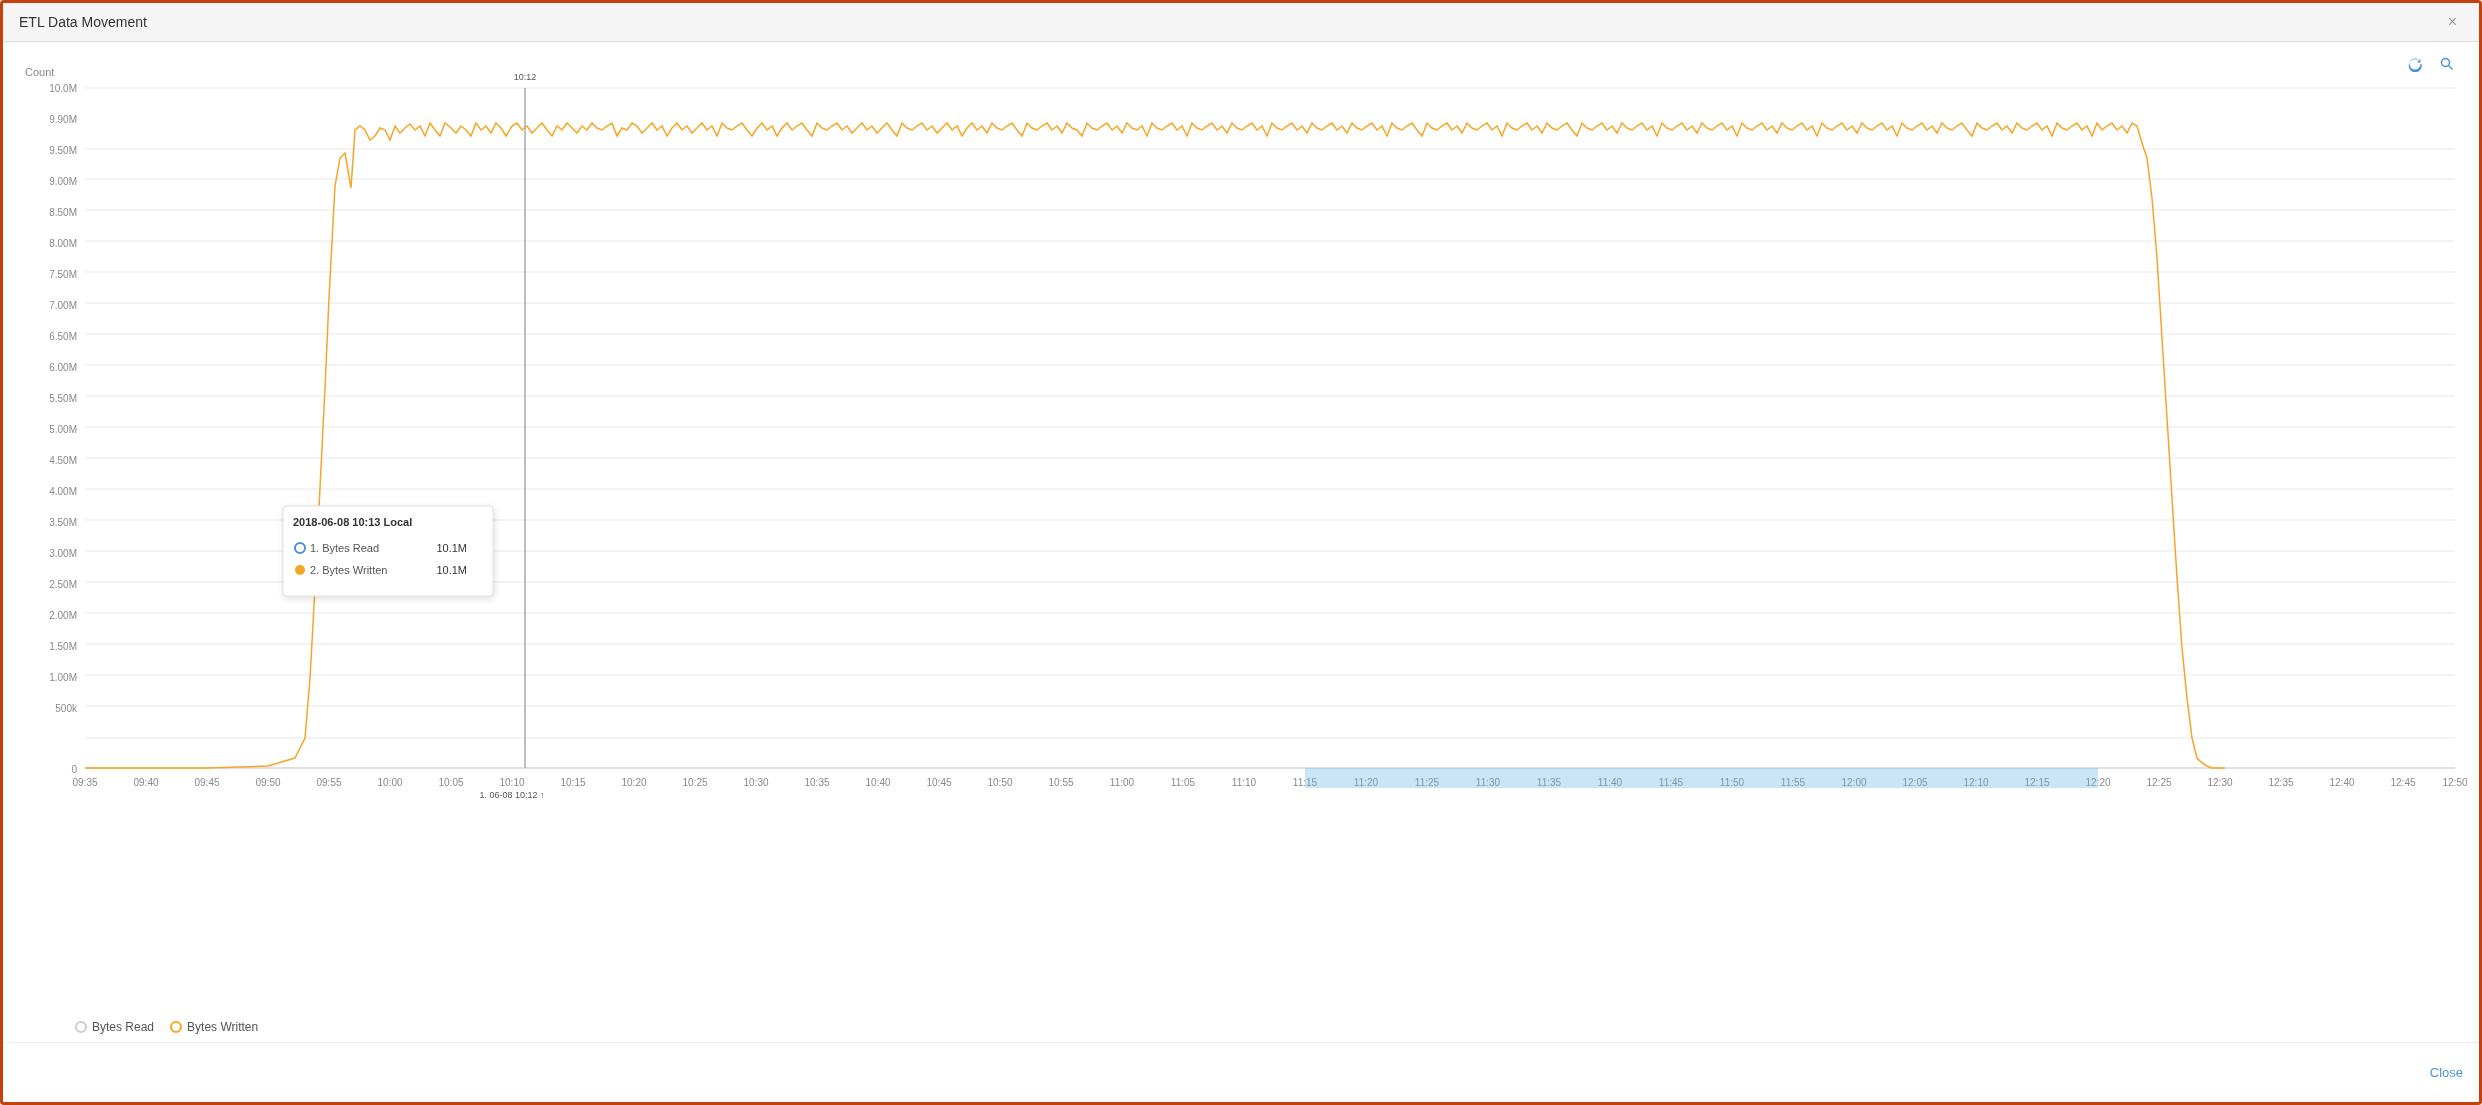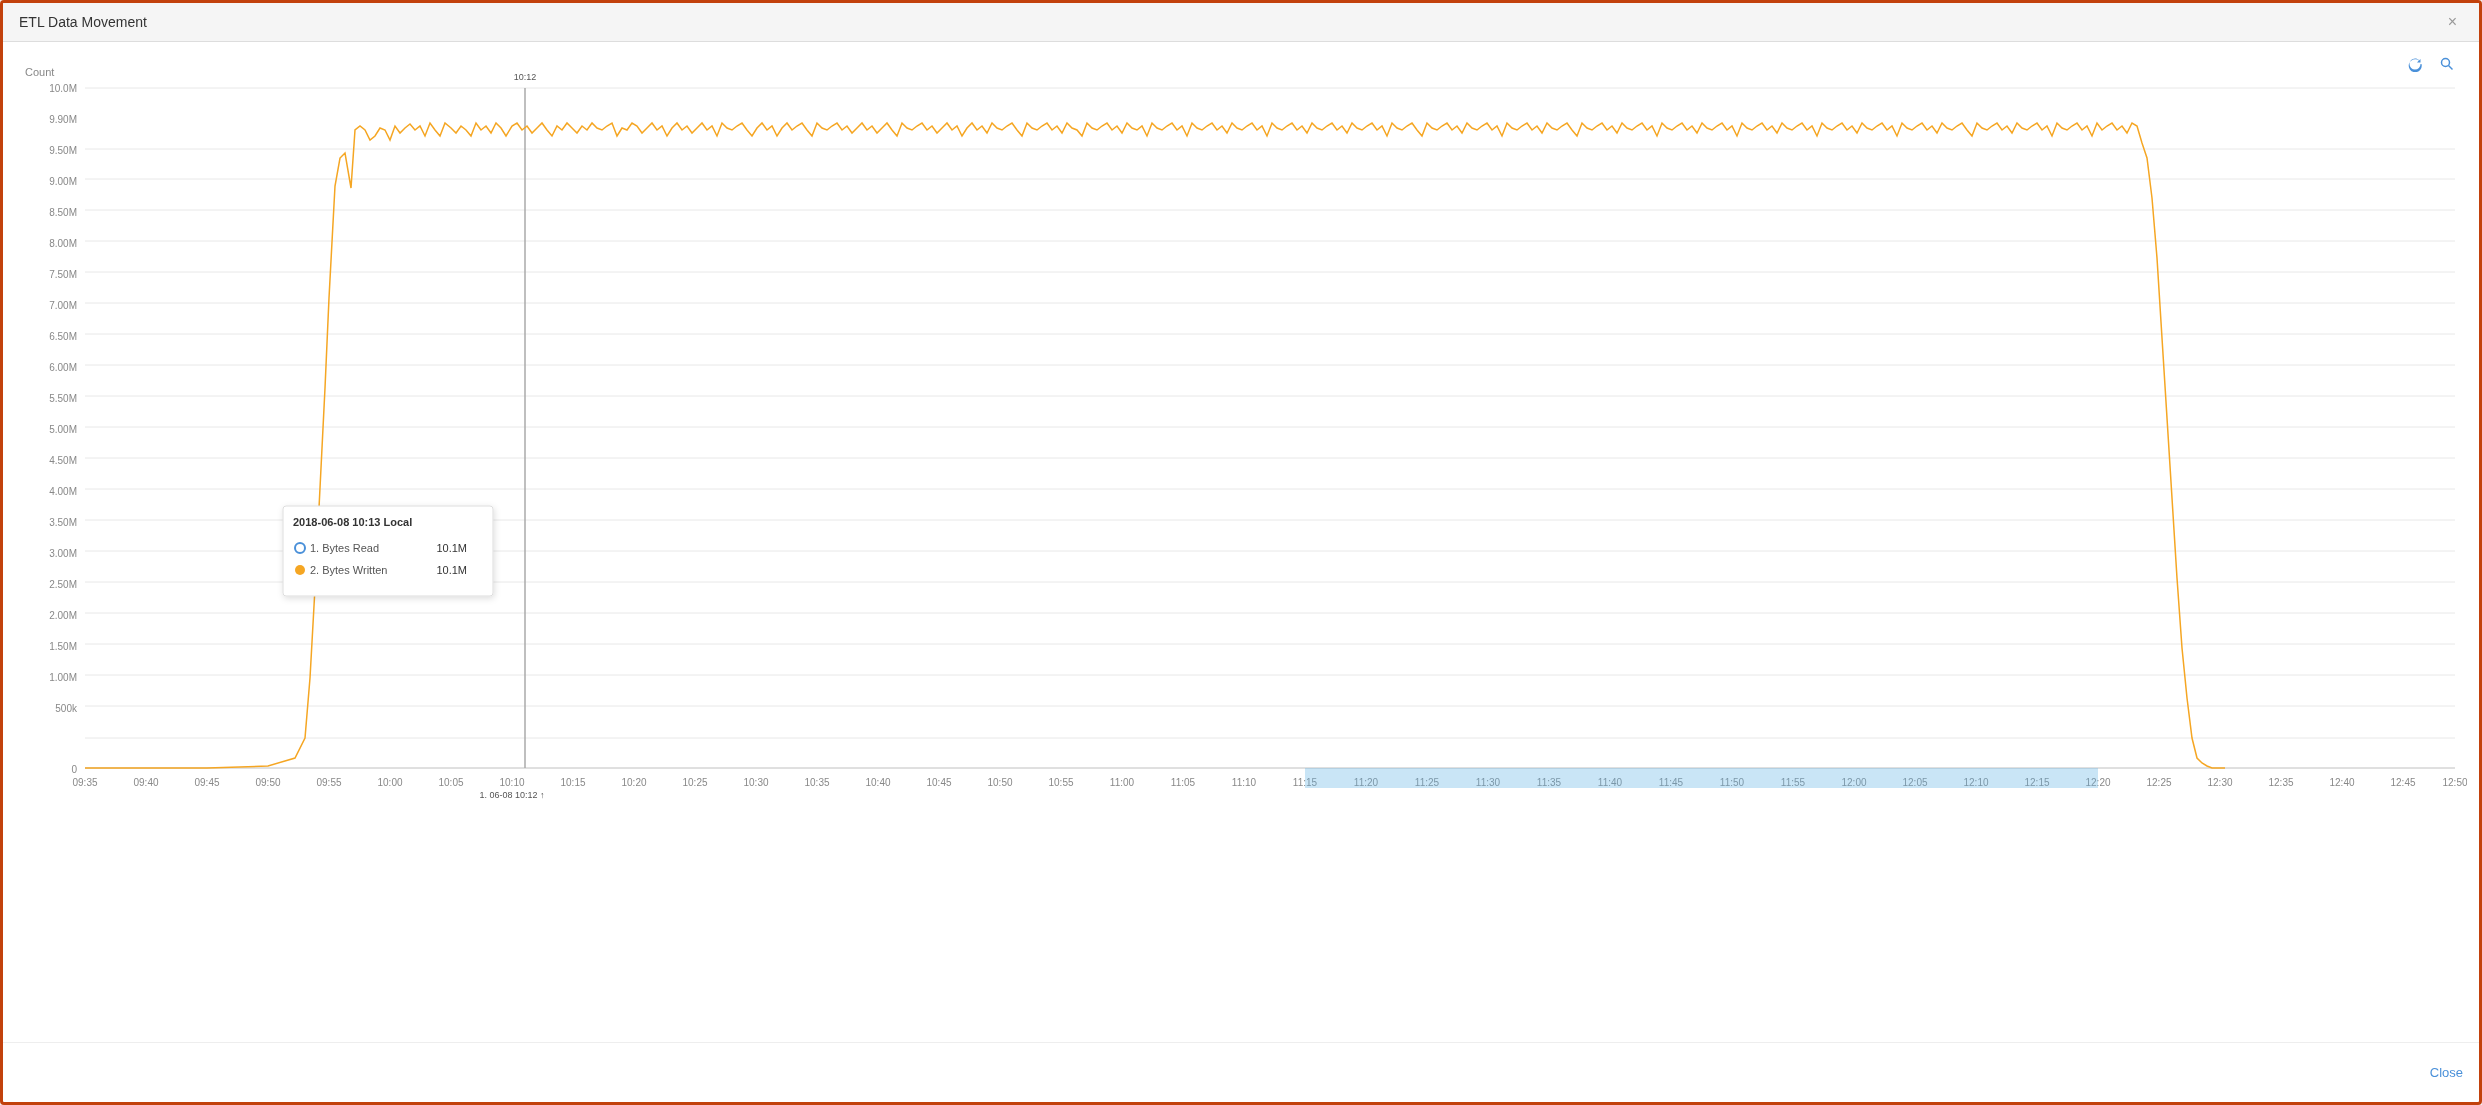--- a/index.html
+++ b/index.html
@@ -648,18 +648,28 @@
         <circle cx="285" cy="490" r="5" fill="none" stroke="#4a90d9" stroke-width="2"></circle>
         <text x="295" y="494" font-size="11" fill="#555">1.  Bytes Read</text>
         <text x="452" y="494" font-size="11" font-weight="500" fill="#333" text-anchor="end">10.1M</text>
 
         <circle cx="285" cy="512" r="5" fill="#f5a623"></circle>
         <text x="295" y="516" font-size="11" fill="#555">2.  Bytes Written</text>
         <text x="452" y="516" font-size="11" font-weight="500" fill="#333" text-anchor="end">10.1M</text>
       </svg>
     </div>
 
+    <div class="legend-area">
+      <div class="legend-item">
+        <div class="legend-dot legend-dot-read"></div>
+        <span>Bytes Read</span>
+      </div>
+      <div class="legend-item">
+        <div class="legend-dot legend-dot-written"></div>
+        <span>Bytes Written</span>
+      </div>
+    </div>
   </div>
 
   <div class="footer-bar">
     <button class="close-btn">Close</button>
   </div>
 </div>
 
 </body></html>

